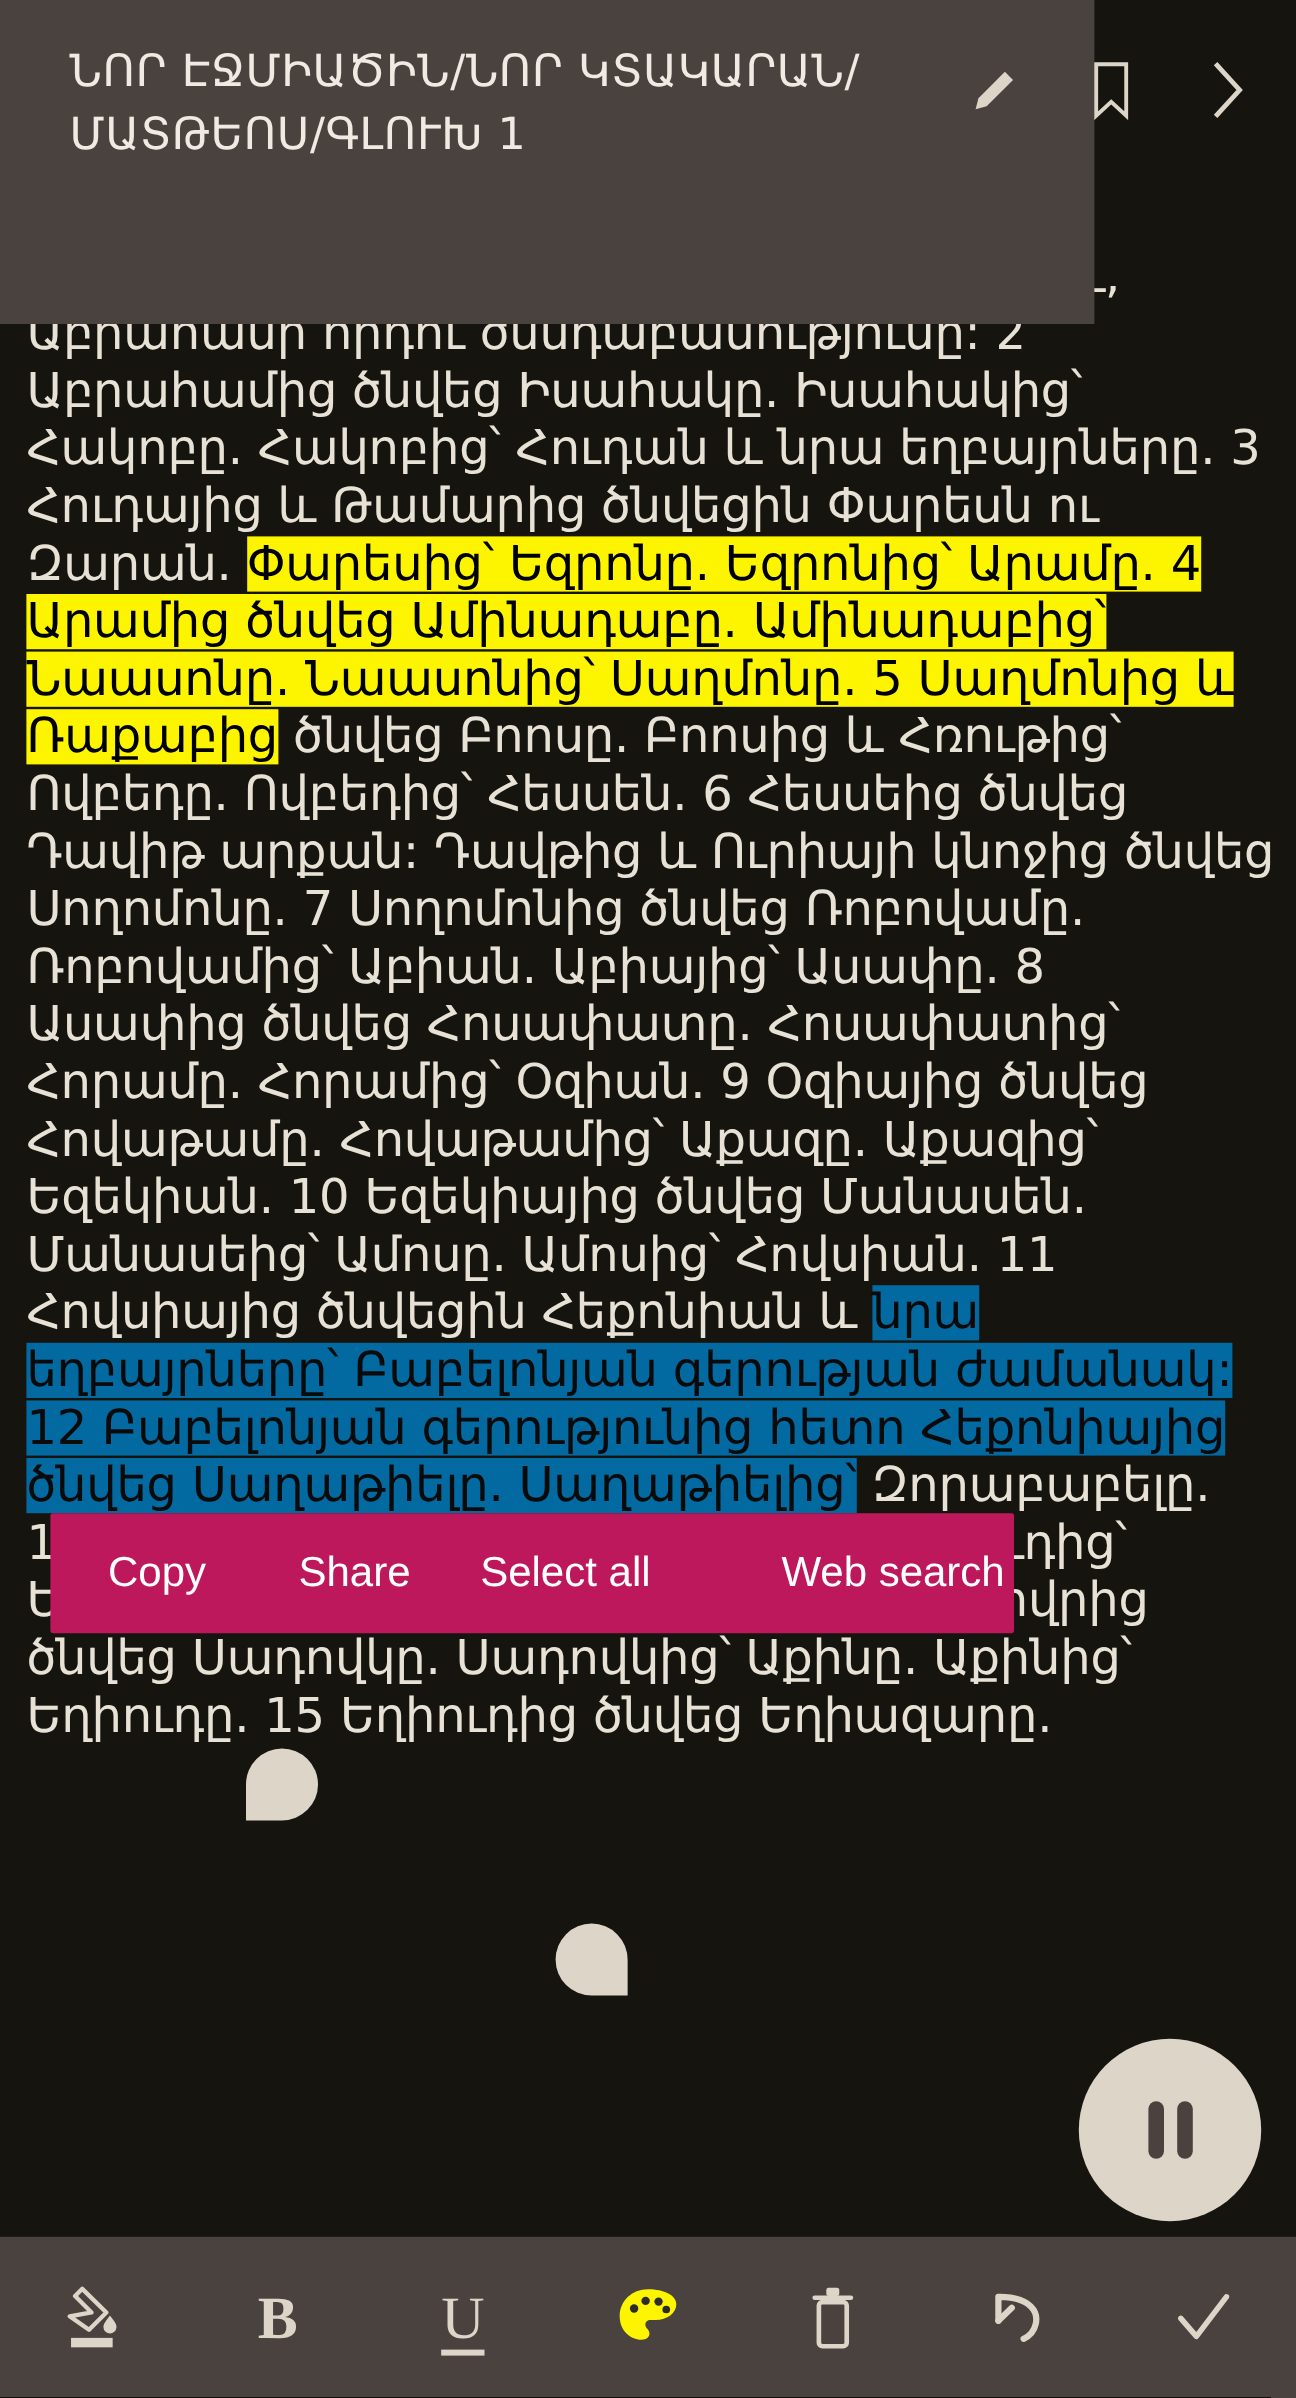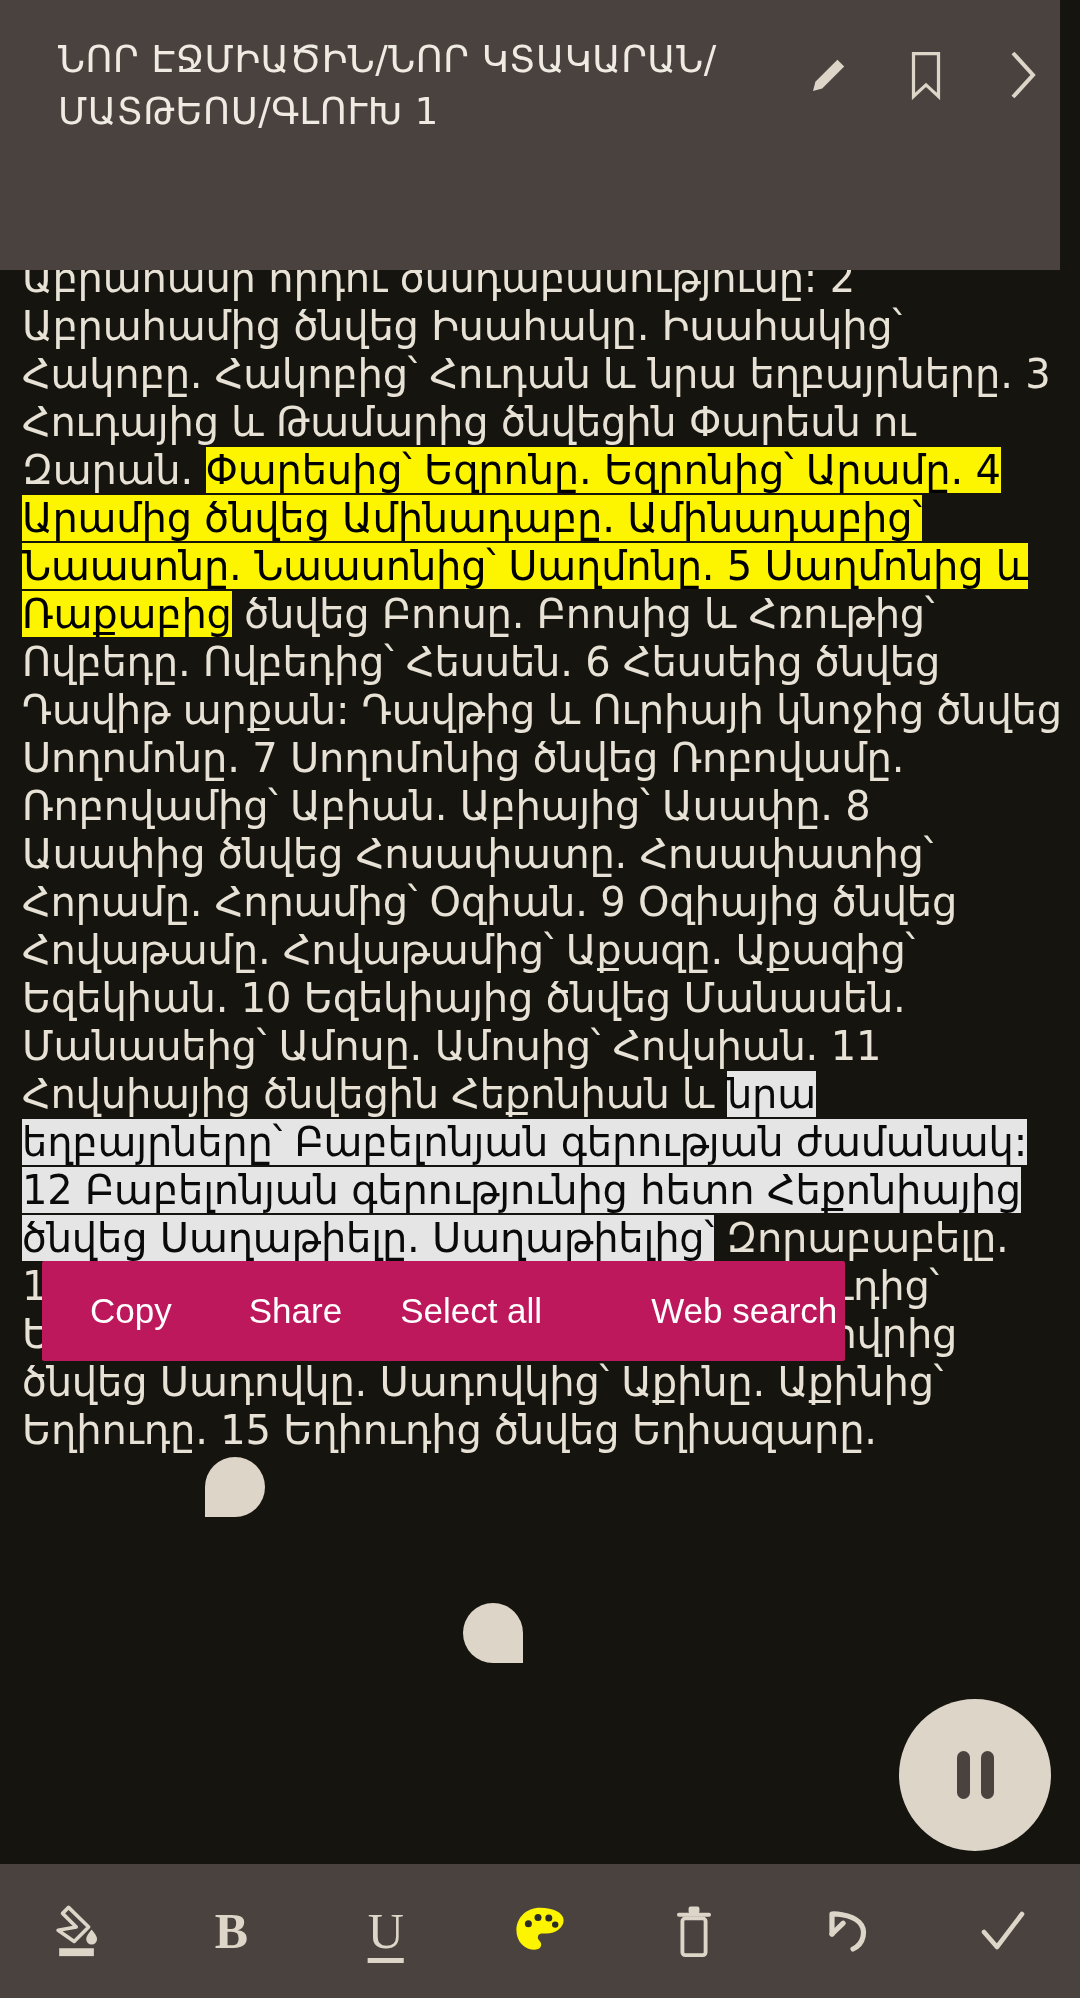--- a/index.html
+++ b/index.html
@@ -15,21 +15,21 @@
     width: 1080px;
     height: 1998px;
     background: #15140f;
     overflow: hidden;
   }
 
   
   #topbar {
     position: absolute;
     left: 0; top: 0;
-    width: 1060px;
+    width: 912px;
     height: 270px;
     background: #4a423f;
     z-index: 20;
     text-decoration: underline;
   }
   #title {
     position: absolute;
     left: 58px;
     top: 34px;
     width: 720px;
@@ -130,21 +130,21 @@
     top: 206px;
     width: 1040px;
     color: #e8e2d6;
     font-size: 40px;
     line-height: 48px;
     font-family: "DejaVu Sans", sans-serif;
     letter-spacing: -0.2px;
   }
   .hl { background: #fdf500; color: #000000; }
   .bd { font-weight: normal; }
-  .sel { background: #e5e5e5; color: #0a0a0a; }
+  .sel { background: #0369a1; color: #0a0a0a; }
 
   
   #ctxmenu {
     position: absolute;
     left: 42px;
     top: 1261px;
     width: 803px;
     height: 100px;
     background: #be185d;
     z-index: 40;

